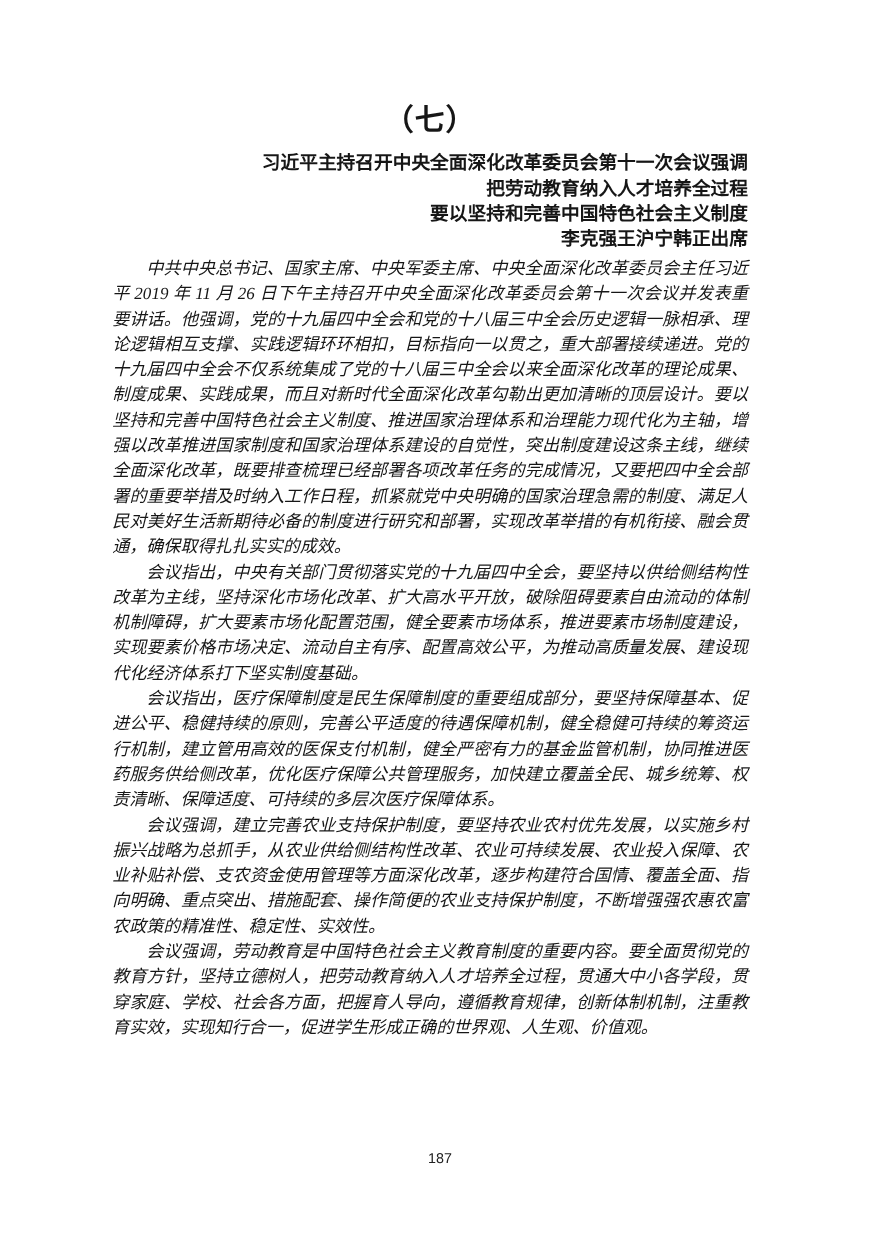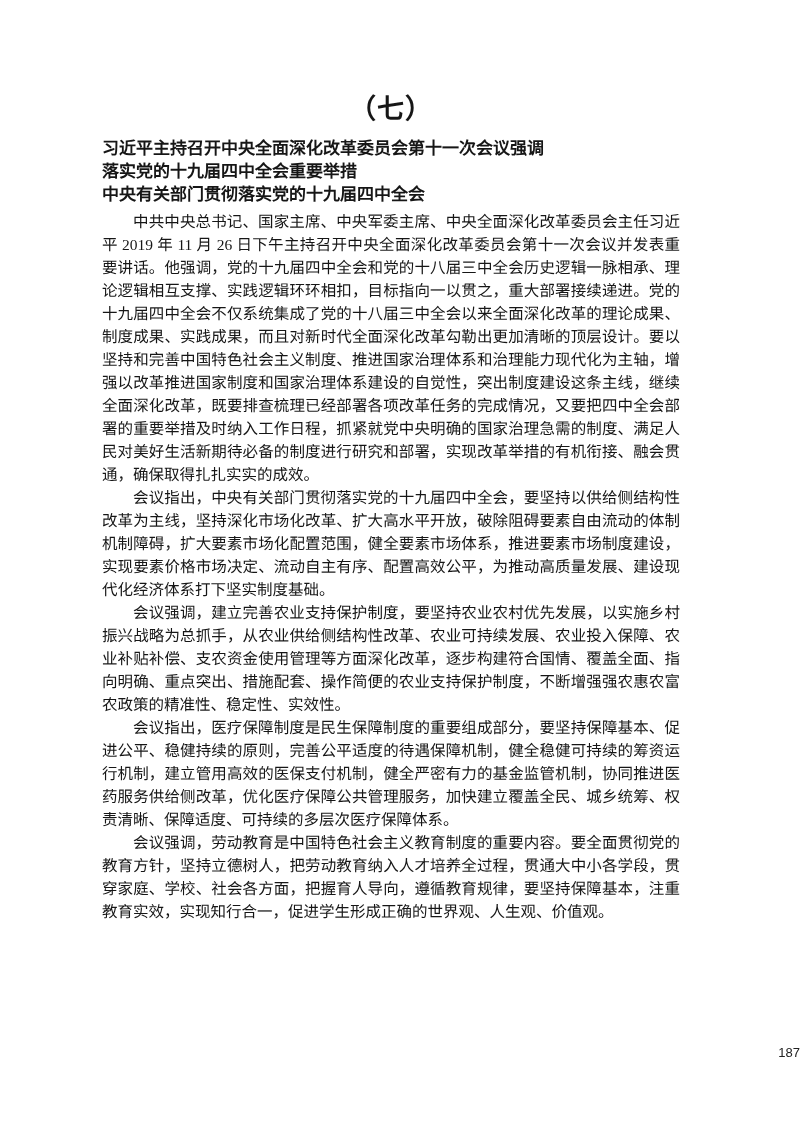--- a/index.html
+++ b/index.html
@@ -29,63 +29,65 @@
     line-height: 34px;
     font-weight: bold;
     text-align: center;
     letter-spacing: 1px;
   }
   .headline p {
     margin: 0;
     font-size: 17px;
     line-height: 23px;
     font-weight: bold;
-    text-align: left;
+    text-align: right;
   }
   .body-text {
     margin-top: 4px;
+    font-style: italic;
   }
   .body-text p {
     margin: 0;
     font-size: 15.5px;
     line-height: 23px;
     text-align: justify;
     text-indent: 2em;
     word-break: break-all;
   }
   .page-number {
     position: absolute;
     top: 1044px;
     left: 0;
     width: 100%;
-    text-align: right;
+    text-align: center;
     font-size: 13px;
     line-height: 18px;
     color: #222222;
     font-family: "Liberation Sans", "DejaVu Sans", sans-serif;
   }
 </style>
 </head>
 <body>
 
 <div class="page">
   <div class="content">
 
     <h1 class="section-label">（七）</h1>
 
     <div class="headline">
       <p>习近平主持召开中央全面深化改革委员会第十一次会议强调</p>
-      <p>落实党的十九届四中全会重要举措</p>
-      <p>中央有关部门贯彻落实党的十九届四中全会</p>
+      <p>把劳动教育纳入人才培养全过程</p>
+      <p>要以坚持和完善中国特色社会主义制度</p>
+      <p>李克强王沪宁韩正出席</p>
     </div>
 
     <div class="body-text">
       <p>中共中央总书记、国家主席、中央军委主席、中央全面深化改革委员会主任习近平 2019 年 11 月 26 日下午主持召开中央全面深化改革委员会第十一次会议并发表重要讲话。他强调，党的十九届四中全会和党的十八届三中全会历史逻辑一脉相承、理论逻辑相互支撑、实践逻辑环环相扣，目标指向一以贯之，重大部署接续递进。党的十九届四中全会不仅系统集成了党的十八届三中全会以来全面深化改革的理论成果、制度成果、实践成果，而且对新时代全面深化改革勾勒出更加清晰的顶层设计。要以坚持和完善中国特色社会主义制度、推进国家治理体系和治理能力现代化为主轴，增强以改革推进国家制度和国家治理体系建设的自觉性，突出制度建设这条主线，继续全面深化改革，既要排查梳理已经部署各项改革任务的完成情况，又要把四中全会部署的重要举措及时纳入工作日程，抓紧就党中央明确的国家治理急需的制度、满足人民对美好生活新期待必备的制度进行研究和部署，实现改革举措的有机衔接、融会贯通，确保取得扎扎实实的成效。</p>
       <p>会议指出，中央有关部门贯彻落实党的十九届四中全会，要坚持以供给侧结构性改革为主线，坚持深化市场化改革、扩大高水平开放，破除阻碍要素自由流动的体制机制障碍，扩大要素市场化配置范围，健全要素市场体系，推进要素市场制度建设，实现要素价格市场决定、流动自主有序、配置高效公平，为推动高质量发展、建设现代化经济体系打下坚实制度基础。</p>
+      <p>会议指出，医疗保障制度是民生保障制度的重要组成部分，要坚持保障基本、促进公平、稳健持续的原则，完善公平适度的待遇保障机制，健全稳健可持续的筹资运行机制，建立管用高效的医保支付机制，健全严密有力的基金监管机制，协同推进医药服务供给侧改革，优化医疗保障公共管理服务，加快建立覆盖全民、城乡统筹、权责清晰、保障适度、可持续的多层次医疗保障体系。</p>
       <p>会议强调，建立完善农业支持保护制度，要坚持农业农村优先发展，以实施乡村振兴战略为总抓手，从农业供给侧结构性改革、农业可持续发展、农业投入保障、农业补贴补偿、支农资金使用管理等方面深化改革，逐步构建符合国情、覆盖全面、指向明确、重点突出、措施配套、操作简便的农业支持保护制度，不断增强强农惠农富农政策的精准性、稳定性、实效性。</p>
-      <p>会议指出，医疗保障制度是民生保障制度的重要组成部分，要坚持保障基本、促进公平、稳健持续的原则，完善公平适度的待遇保障机制，健全稳健可持续的筹资运行机制，建立管用高效的医保支付机制，健全严密有力的基金监管机制，协同推进医药服务供给侧改革，优化医疗保障公共管理服务，加快建立覆盖全民、城乡统筹、权责清晰、保障适度、可持续的多层次医疗保障体系。</p>
-      <p>会议强调，劳动教育是中国特色社会主义教育制度的重要内容。要全面贯彻党的教育方针，坚持立德树人，把劳动教育纳入人才培养全过程，贯通大中小各学段，贯穿家庭、学校、社会各方面，把握育人导向，遵循教育规律，要坚持保障基本，注重教育实效，实现知行合一，促进学生形成正确的世界观、人生观、价值观。</p>
+      <p>会议强调，劳动教育是中国特色社会主义教育制度的重要内容。要全面贯彻党的教育方针，坚持立德树人，把劳动教育纳入人才培养全过程，贯通大中小各学段，贯穿家庭、学校、社会各方面，把握育人导向，遵循教育规律，创新体制机制，注重教育实效，实现知行合一，促进学生形成正确的世界观、人生观、价值观。</p>
     </div>
 
   </div>
 
   <div class="page-number">187</div>
 </div>
 
 </body></html>

